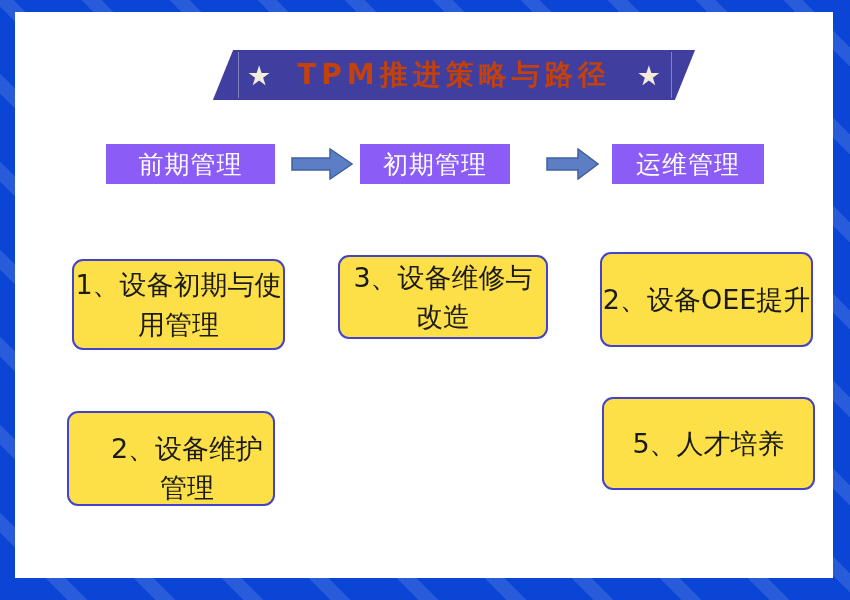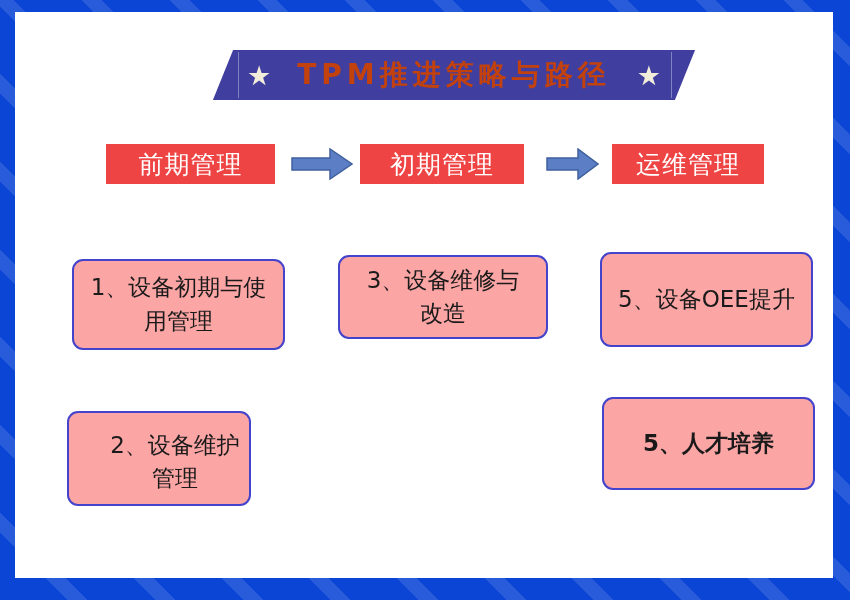--- a/index.html
+++ b/index.html
@@ -60,55 +60,55 @@
     font-size: 28px;
     font-weight: bold;
     letter-spacing: 5px;
     white-space: nowrap;
   }
 
   
   .stage {
     position: absolute;
     height: 40px;
-    background: #ef4444;
+    background: #8b5cf6;
     color: #ffffff;
     font-size: 25px;
     letter-spacing: 1px;
     display: flex; align-items: center; justify-content: center;
     white-space: nowrap;
   }
   .stage1 { left: 91px;  top: 132px; width: 169px; }
-  .stage2 { left: 345px; top: 132px; width: 164px; }
+  .stage2 { left: 345px; top: 132px; width: 150px; }
   .stage3 { left: 597px; top: 132px; width: 152px; }
 
   .arrow { position: absolute; top: 136px; }
   .arrow1 { left: 276px; }
   .arrow2 { left: 531px; }
 
   
   .item {
     position: absolute;
-    background: #fca5a5;
+    background: #fde047;
     border: 2px solid #4343cb;
     border-radius: 11px;
     box-sizing: border-box;
     display: flex; align-items: center; justify-content: center;
     text-align: center;
-    font-size: 23px;
+    font-size: 27px;
     color: #1a1a1a;
     line-height: 1.45;
     white-space: pre-line;
   }
   .item1 { left: 57px;  top: 247px; width: 213px; height: 91px; }
   .item3 { left: 323px; top: 243px; width: 210px; height: 84px; }
   .item4 { left: 585px; top: 240px; width: 213px; height: 95px; }
-  .item2 { left: 52px;  top: 399px; width: 184px; height: 95px;
+  .item2 { left: 52px;  top: 399px; width: 208px; height: 95px;
            align-items: flex-start; padding-top: 16px; padding-left: 32px; }
-  .item5 { left: 587px; top: 385px; width: 213px; height: 93px; font-weight: bold; }
+  .item5 { left: 587px; top: 385px; width: 213px; height: 93px; }
 </style>
 </head>
 <body>
 
 <div class="frame">
   <div class="panel">
 
     <div class="banner">
       <div class="banner-bg"></div>
       <div class="banner-line left"></div>
@@ -138,17 +138,17 @@
 
     <div class="stage stage3">
       <span>运维管理</span>
     </div>
 
     <div class="item item1">1、设备初期与使
 用管理</div>
     <div class="item item2">2、设备维护管理</div>
     <div class="item item3">3、设备维修与
 改造</div>
-    <div class="item item4">5、设备OEE提升</div>
+    <div class="item item4">2、设备OEE提升</div>
     <div class="item item5">5、人才培养</div>
 
   </div>
 </div>
 
 </body></html>

